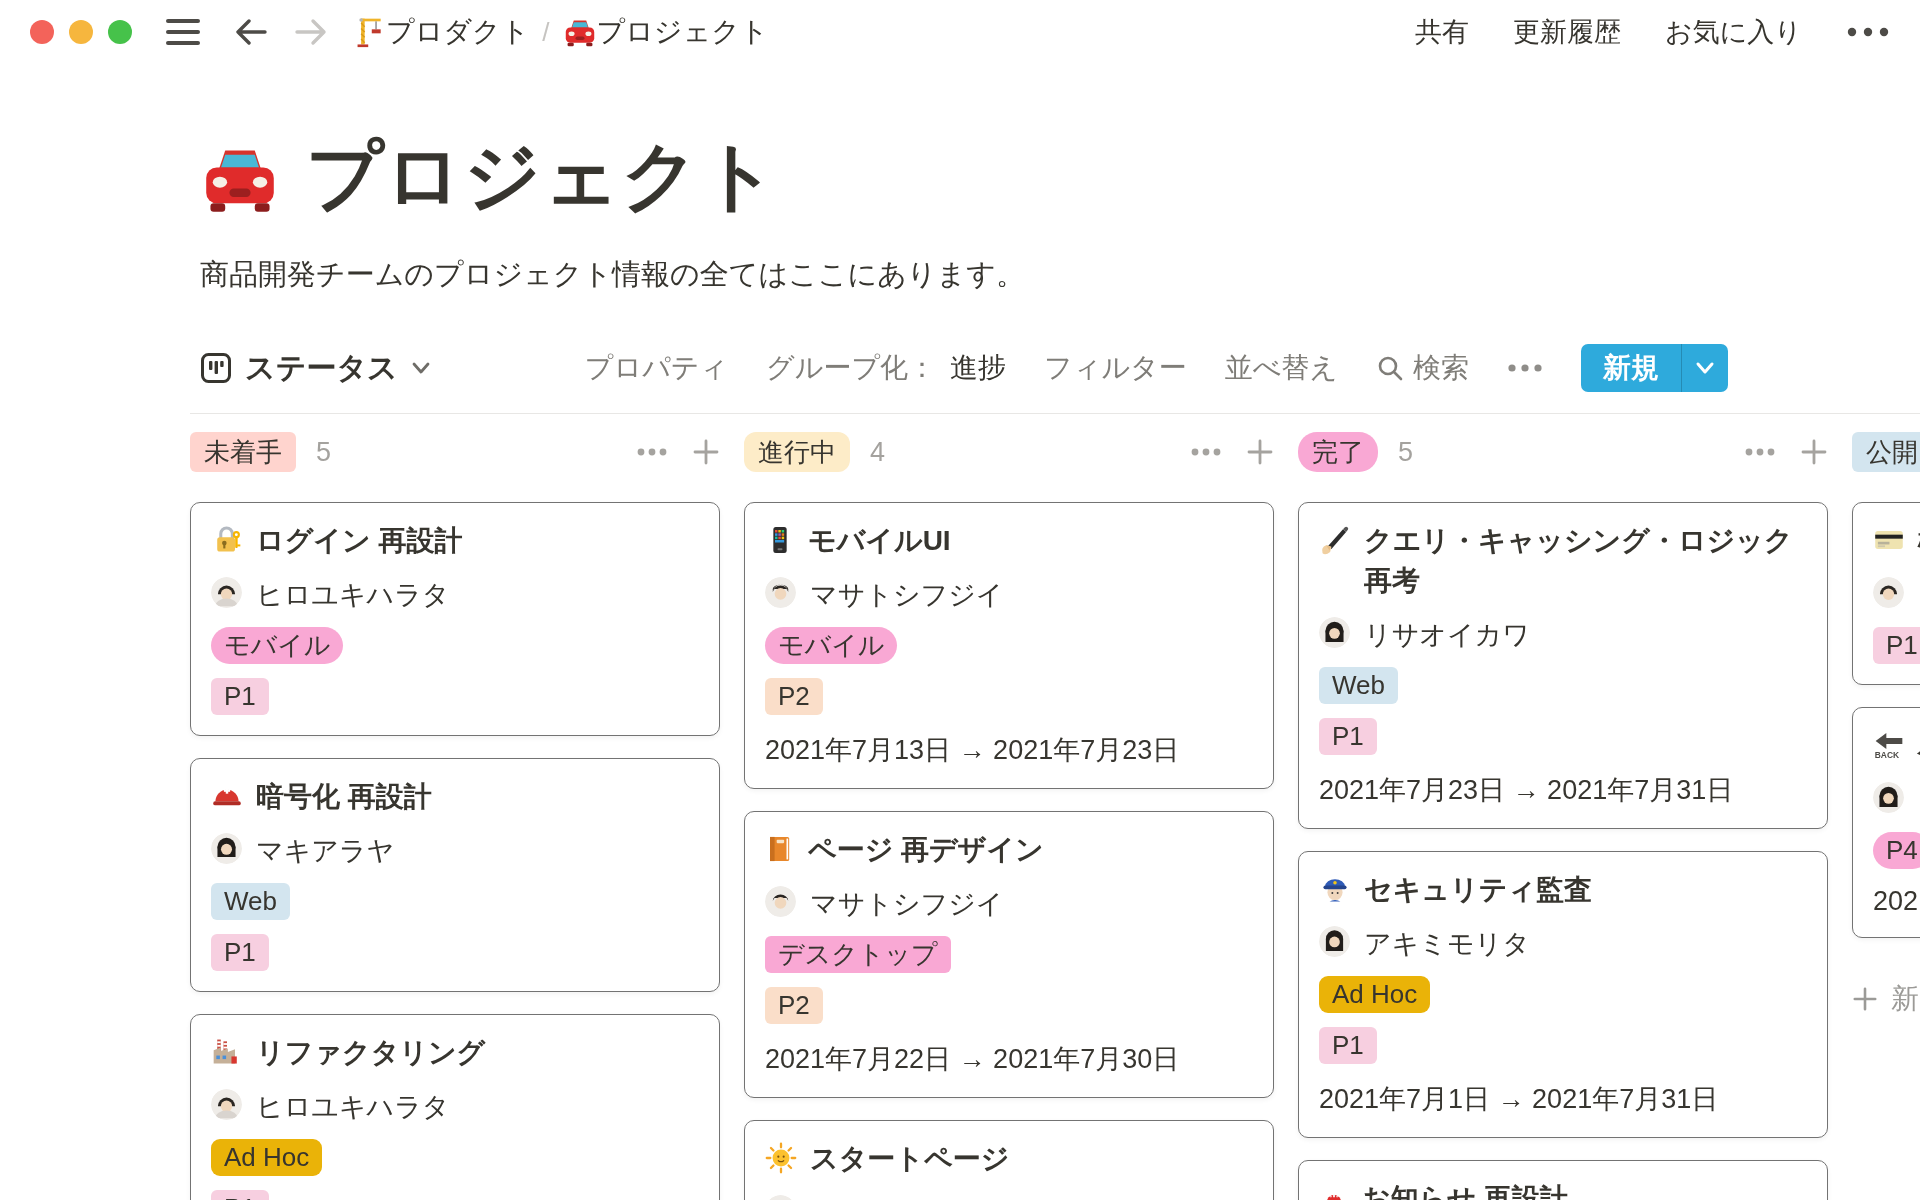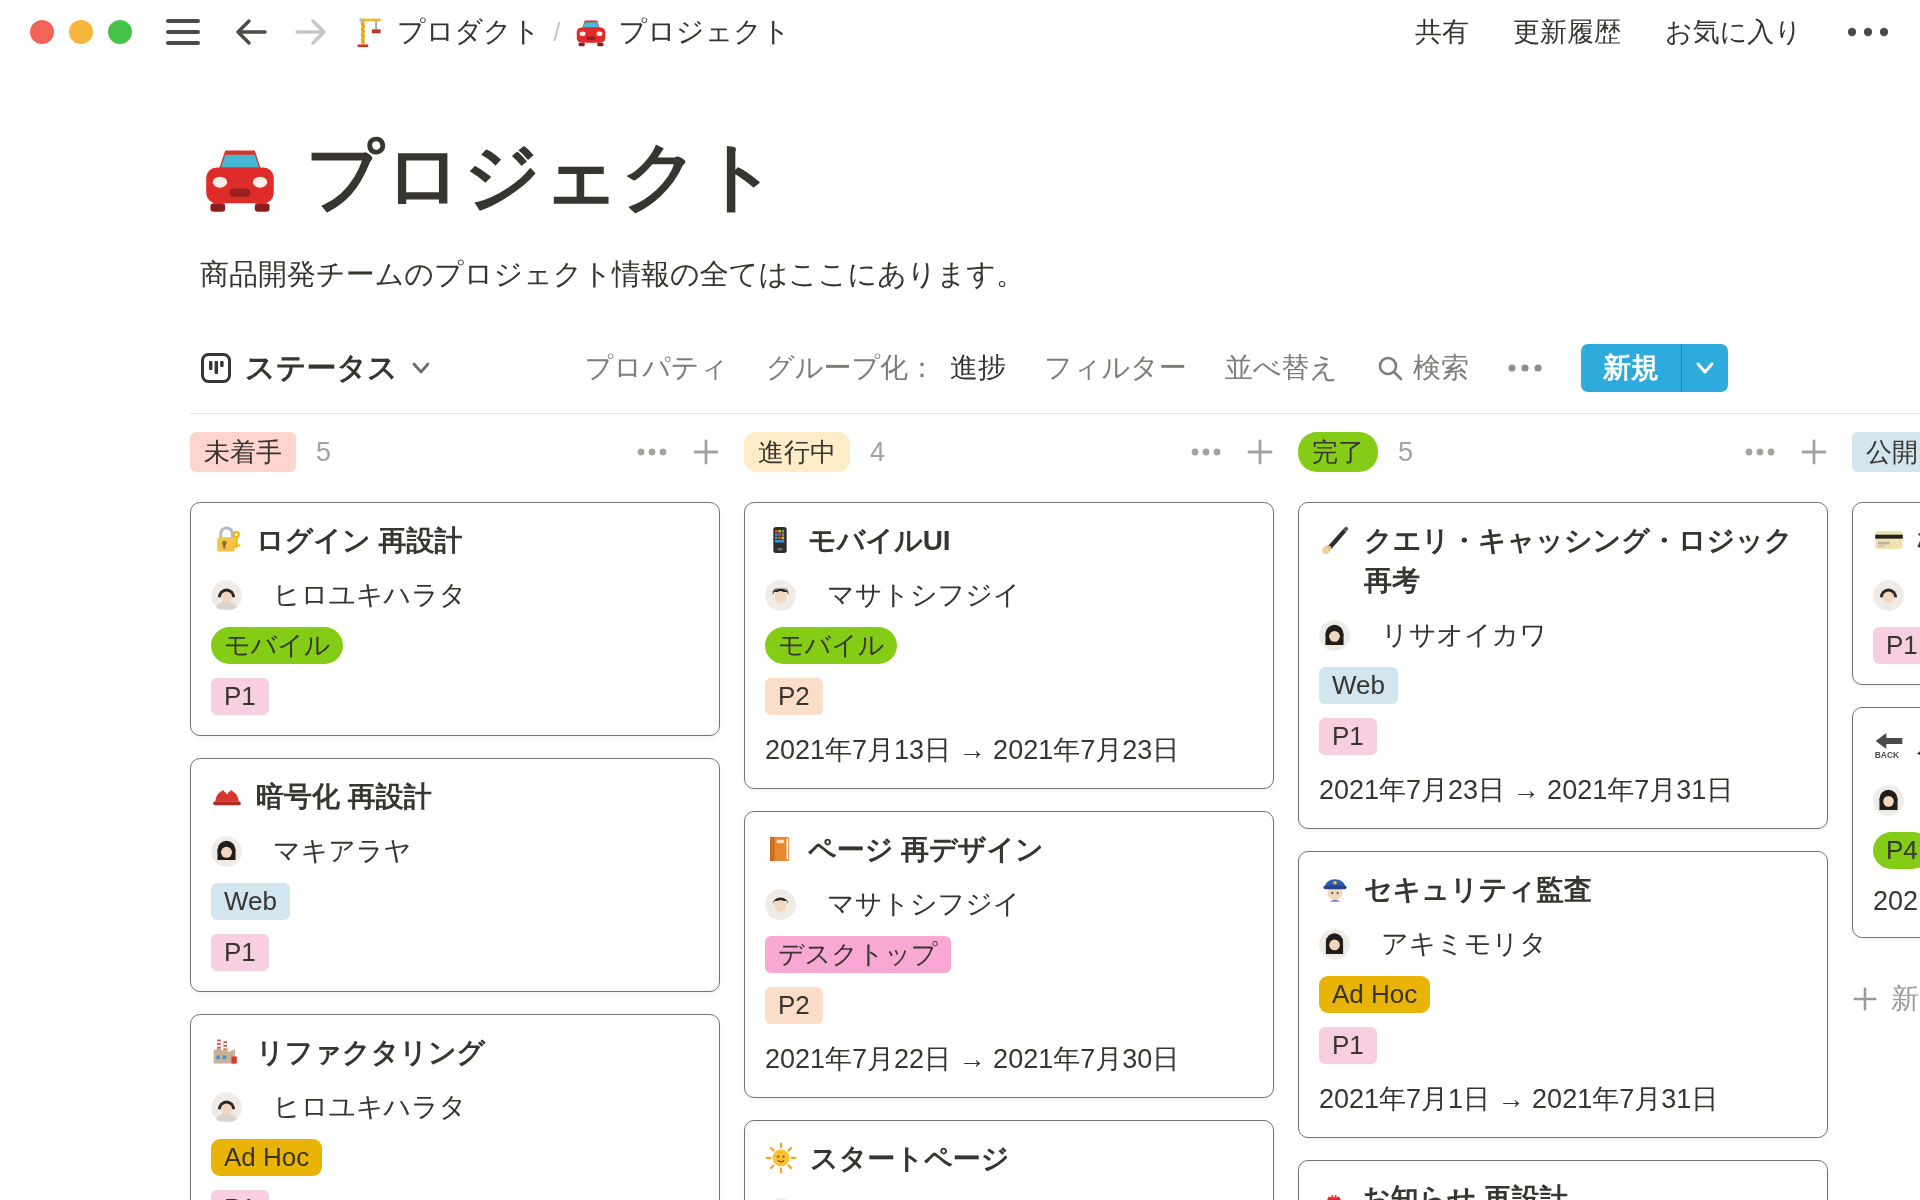--- a/index.html
+++ b/index.html
@@ -9,21 +9,21 @@
   .topbar{display:flex;align-items:center;height:64px;padding:0 30px;}
   .lights{display:flex;gap:15px;align-items:center;}
   .light{width:24px;height:24px;border-radius:50%;}
   .light.red{background:#f3635a;}
   .light.yellow{background:#f6b63e;}
   .light.green{background:#46c24a;}
   .hamburger{margin-left:34px;display:flex;flex-direction:column;gap:7px;cursor:pointer;}
   .hamburger span{display:block;width:34px;height:4px;background:#4d4b47;border-radius:2px;}
   .navarrows{display:flex;gap:26px;margin-left:34px;align-items:center;}
   .crumbs{display:flex;align-items:center;gap:13px;margin-left:26px;font-size:28px;}
-  .crumb{display:flex;align-items:center;gap:11px;cursor:pointer;}
+  .crumb{display:flex;align-items:center;cursor:pointer;}
   .crumb-sep{color:#c6c4c1;font-size:26px;}
   .topbar-right{margin-left:auto;display:flex;align-items:center;gap:44px;font-size:27px;}
   .topbar-right .tb-item{cursor:pointer;}
   .icon{display:inline-block;vertical-align:middle;}
   
   .title-block{margin:62px 0 0 200px;}
   .title-row{display:flex;align-items:center;gap:26px;}
   .title-row h1{margin:0;font-size:76px;font-weight:700;letter-spacing:1px;}
   .page-desc{margin-top:26px;font-size:29px;}
   
@@ -45,30 +45,30 @@
   .col-header{display:flex;align-items:center;margin-bottom:30px;height:40px;}
   .status-badge{font-size:26px;padding:4px 14px;border-radius:6px;line-height:32px;white-space:nowrap;}
   .col-count{margin-left:20px;color:#a4a29e;font-size:27px;}
   .col-header .sp{flex:1;}
   .col-icons{display:flex;gap:24px;align-items:center;}
   .cards{display:flex;flex-direction:column;gap:22px;}
   .card{background:#fff;border:1px solid #737373;border-radius:10px;padding:18px 20px 20px;
         box-shadow:0 2px 5px rgba(15,15,15,.05);cursor:pointer;}
   .card-title{display:flex;gap:13px;font-size:28px;font-weight:600;line-height:40px;}
   .card-title .icon{flex:none;margin-top:3px;}
-  .person-row{margin-top:16px;display:flex;align-items:center;gap:31px;font-size:27px;}
+  .person-row{margin-top:16px;display:flex;gap:14px;font-size:27px;}
   .avatar{width:31px;height:31px;border-radius:50%;overflow:hidden;flex:none;}
   .tag-row{margin-top:14px;}
   .tag{display:inline-block;font-size:26px;line-height:31px;padding:3px 13px;border-radius:6px;white-space:nowrap;}
   .date-row{margin-top:17px;font-size:27px;white-space:nowrap;}
   .add-card{margin-top:42px;display:flex;align-items:center;gap:13px;color:#9b9a97;font-size:28px;cursor:pointer;white-space:nowrap;}
   
   .c-red{background:#ffd4ce;}
   .c-yellow{background:#fdecc8;border-radius:12px;}
-  .c-green{background:#84cc16;border-radius:19px;}
+  .c-green{background:#f9a8d4;border-radius:19px;}
   .c-blue{background:#d3e5ef;}
   .c-pink{background:#f7cfe0;}
   .c-orange{background:#fadec9;}
   .c-brown{background:#eab308;border-radius:9px;}
   .c-gray{background:#f9a8d4;}
 </style>
 </head>
 <body>
 
 <header class="topbar">

